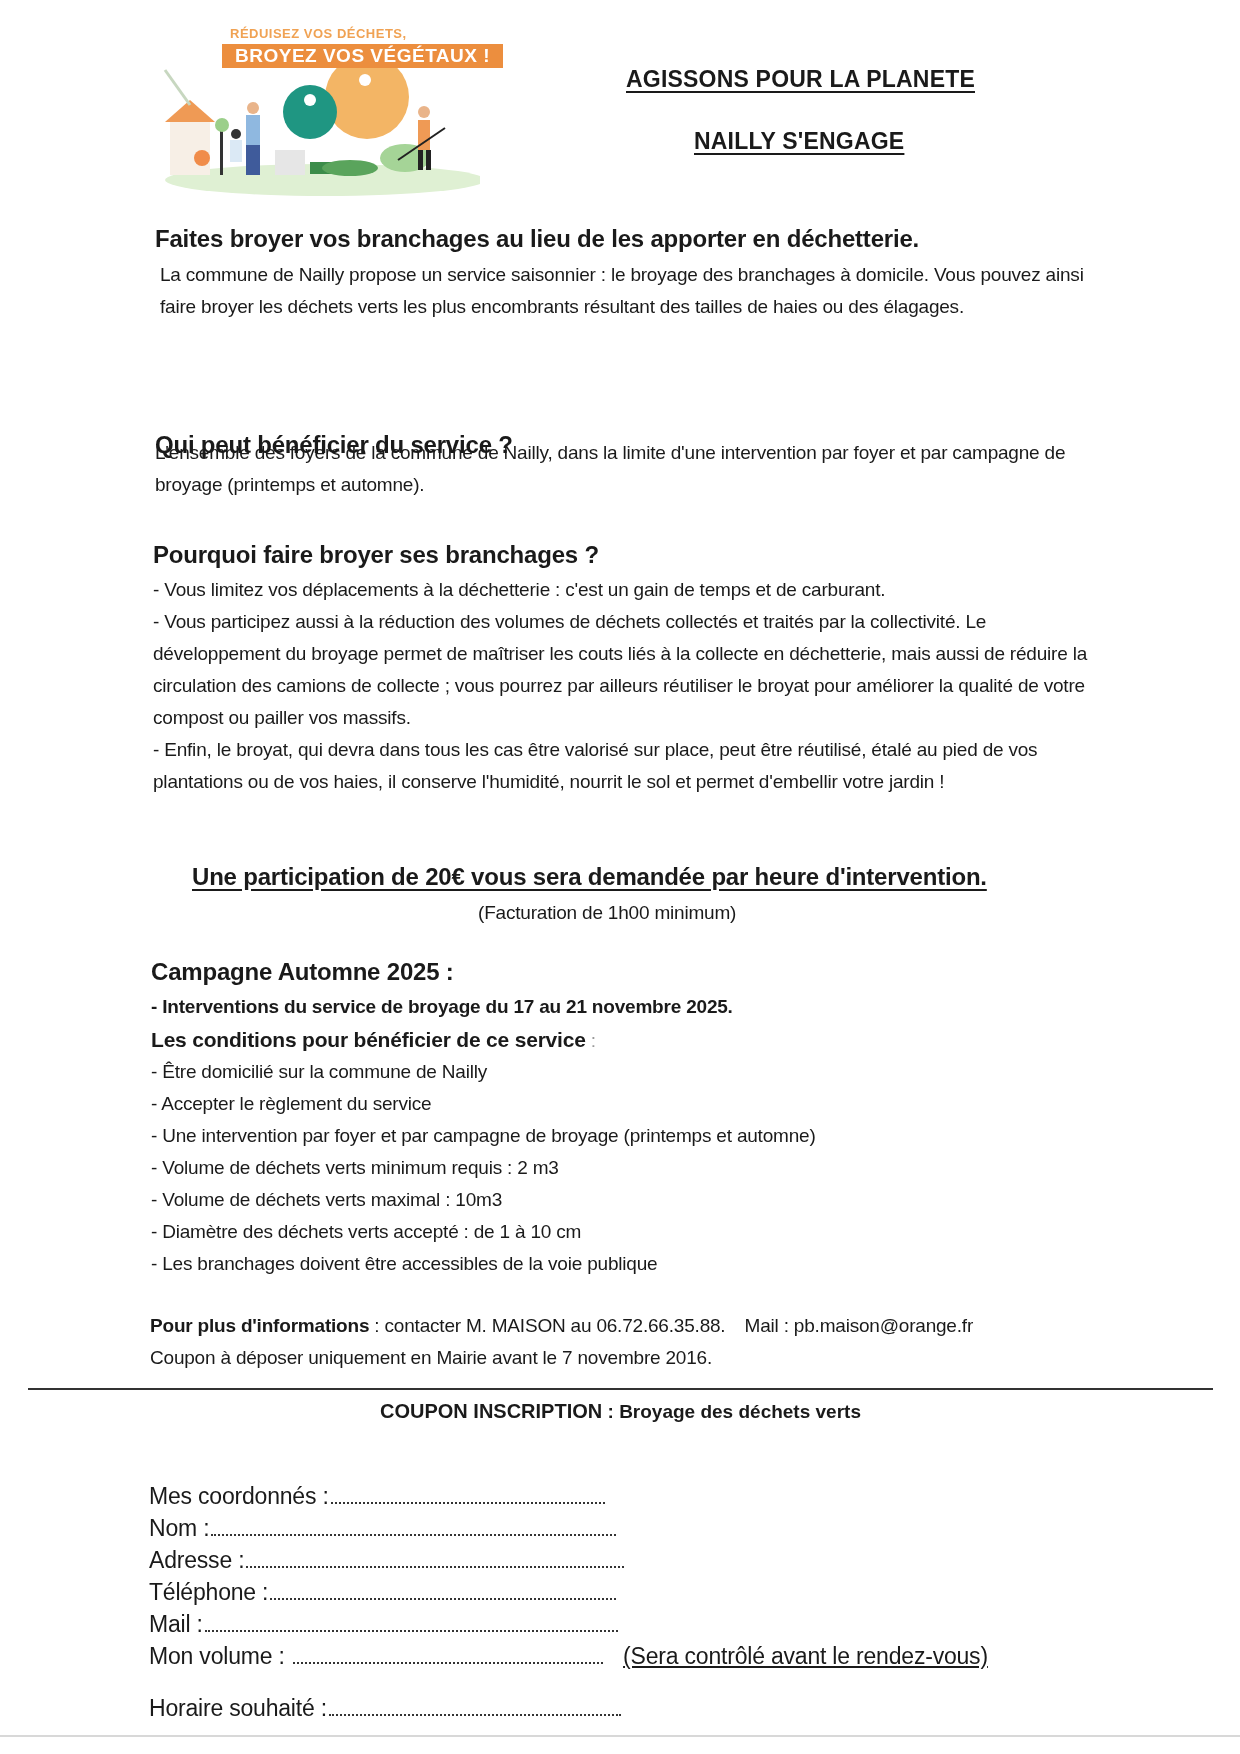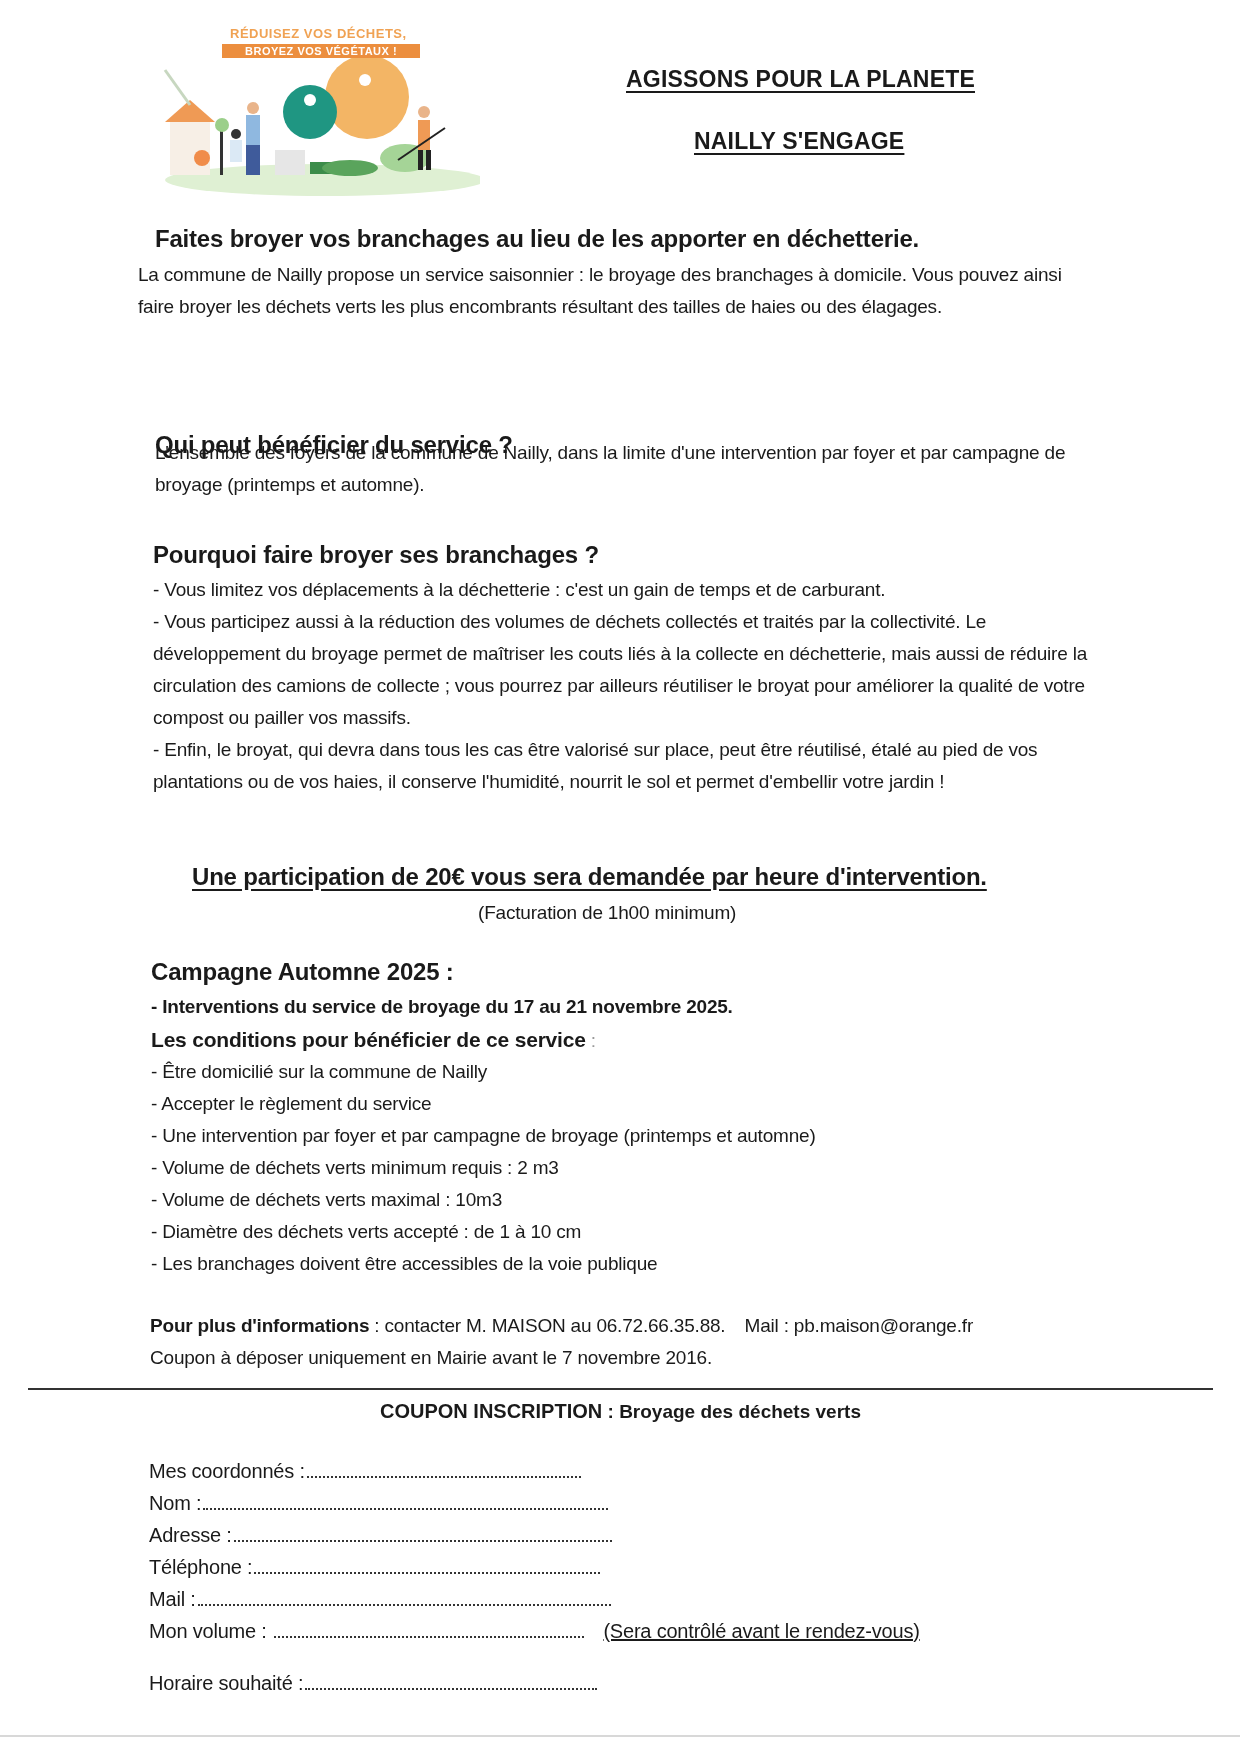--- a/index.html
+++ b/index.html
@@ -1,28 +1,28 @@
 <!DOCTYPE html>
 <html><head>
 <meta charset="utf-8">
 <style>
   html, body { margin:0; padding:0; background:#ffffff; }
   body { width:1240px; height:1754px; position:relative; overflow:hidden;
          font-family:"Liberation Sans", "DejaVu Sans", sans-serif; color:#1a1a1a; }
   .abs { position:absolute; }
   .logo { left:160px; top:10px; width:320px; height:190px; }
   .banner1 { left:70px; top:16px; font-weight:bold; font-size:13px; color:#f0a253; letter-spacing:0.5px; white-space:nowrap; }
-  .banner2 { left:62px; top:34px; font-weight:bold; font-size:11px; color:#ffffff; background:#ec8e3e; padding:1px 23px; letter-spacing:0.5px; white-space:nowrap; }
+  .banner2 { left:62px; top:34px; font-weight:bold; font-size:19px; color:#ffffff; background:#ec8e3e; padding:1px 13px; letter-spacing:0.5px; white-space:nowrap; }
   .title { font-weight:bold; font-size:23px; text-decoration:underline; text-underline-offset:4px; white-space:nowrap; letter-spacing:0.2px; }
   .h2 { font-weight:bold; font-size:24px; white-space:nowrap; letter-spacing:-0.2px; }
   .p { font-size:19px; line-height:32px; letter-spacing:-0.2px; }
   .line { font-size:19px; white-space:nowrap; letter-spacing:-0.2px; }
   .big { font-weight:bold; font-size:24px; text-decoration:underline; text-underline-offset:4px; white-space:nowrap; letter-spacing:-0.2px; }
   .hr { height:2px; background:#333; }
-  .field { font-size:20px; white-space:nowrap; letter-spacing:-0.2px; }
+  .field { font-size:23px; white-space:nowrap; letter-spacing:-0.2px;margin-top:23px; }
   .dots { display:inline-block; border-bottom:2px dotted #333; height:1px; vertical-align:baseline; margin-left:2px; }
   b { font-weight:bold; }
 </style>
 </head>
 <body>
 
 <div class="abs logo">
   <svg width="320" height="190" viewBox="0 0 320 190" style="position:absolute;left:0;top:0;">
     <ellipse cx="165" cy="170" rx="160" ry="16" fill="#dff0d3"></ellipse>
     <rect x="10" y="110" width="40" height="55" fill="#f7efe6"></rect>
@@ -51,21 +51,21 @@
     <line x1="238" y1="150" x2="285" y2="118" stroke="#222" stroke-width="2"></line>
   </svg>
   <div class="abs banner1">RÉDUISEZ VOS DÉCHETS,</div>
   <div class="abs banner2">BROYEZ VOS VÉGÉTAUX !</div>
 </div>
 
 <div class="abs title" style="left:626px; top:66px;">AGISSONS POUR LA PLANETE</div>
 <div class="abs title" style="left:694px; top:128px;">NAILLY S'ENGAGE</div>
 
 <div class="abs h2" style="left:155px; top:225px;">Faites broyer vos branchages au lieu de les apporter en déchetterie.</div>
-<div class="abs p" style="left:138px; top:259px; width:935px;">La commune de Nailly propose un service saisonnier : le broyage des branchages à domicile. Vous pouvez ainsi faire broyer les déchets verts les plus encombrants résultant des tailles de haies ou des élagages.</div>
+<div class="abs p" style="left:160px; top:259px; width:935px;">La commune de Nailly propose un service saisonnier : le broyage des branchages à domicile. Vous pouvez ainsi faire broyer les déchets verts les plus encombrants résultant des tailles de haies ou des élagages.</div>
 
 <div class="abs h2" style="left:155px; top:403px;margin-top:28px;">Qui peut bénéficier du service ?</div>
 <div class="abs p" style="left:155px; top:437px; width:935px;">L'ensemble des foyers de la commune de Nailly, dans la limite d'une intervention par foyer et par campagne de broyage (printemps et automne).</div>
 
 <div class="abs h2" style="left:153px; top:541px;">Pourquoi faire broyer ses branchages ?</div>
 <div class="abs p" style="left:153px; top:574px; width:945px;">- Vous limitez vos déplacements à la déchetterie : c'est un gain de temps et de carburant.</div>
 <div class="abs p" style="left:153px; top:606px; width:945px;">- Vous participez aussi à la réduction des volumes de déchets collectés et traités par la collectivité. Le développement du broyage permet de maîtriser les couts liés à la collecte en déchetterie, mais aussi de réduire la circulation des camions de collecte ; vous pourrez par ailleurs réutiliser le broyat pour améliorer la qualité de votre compost ou pailler vos massifs.</div>
 <div class="abs p" style="left:153px; top:734px; width:945px;">- Enfin, le broyat, qui devra dans tous les cas être valorisé sur place, peut être réutilisé, étalé au pied de vos plantations ou de vos haies, il conserve l'humidité, nourrit le sol et permet d'embellir votre jardin !</div>
 
 <div class="abs big" style="left:192px; top:863px;">Une participation de 20€ vous sera demandée par heure d'intervention.</div>

